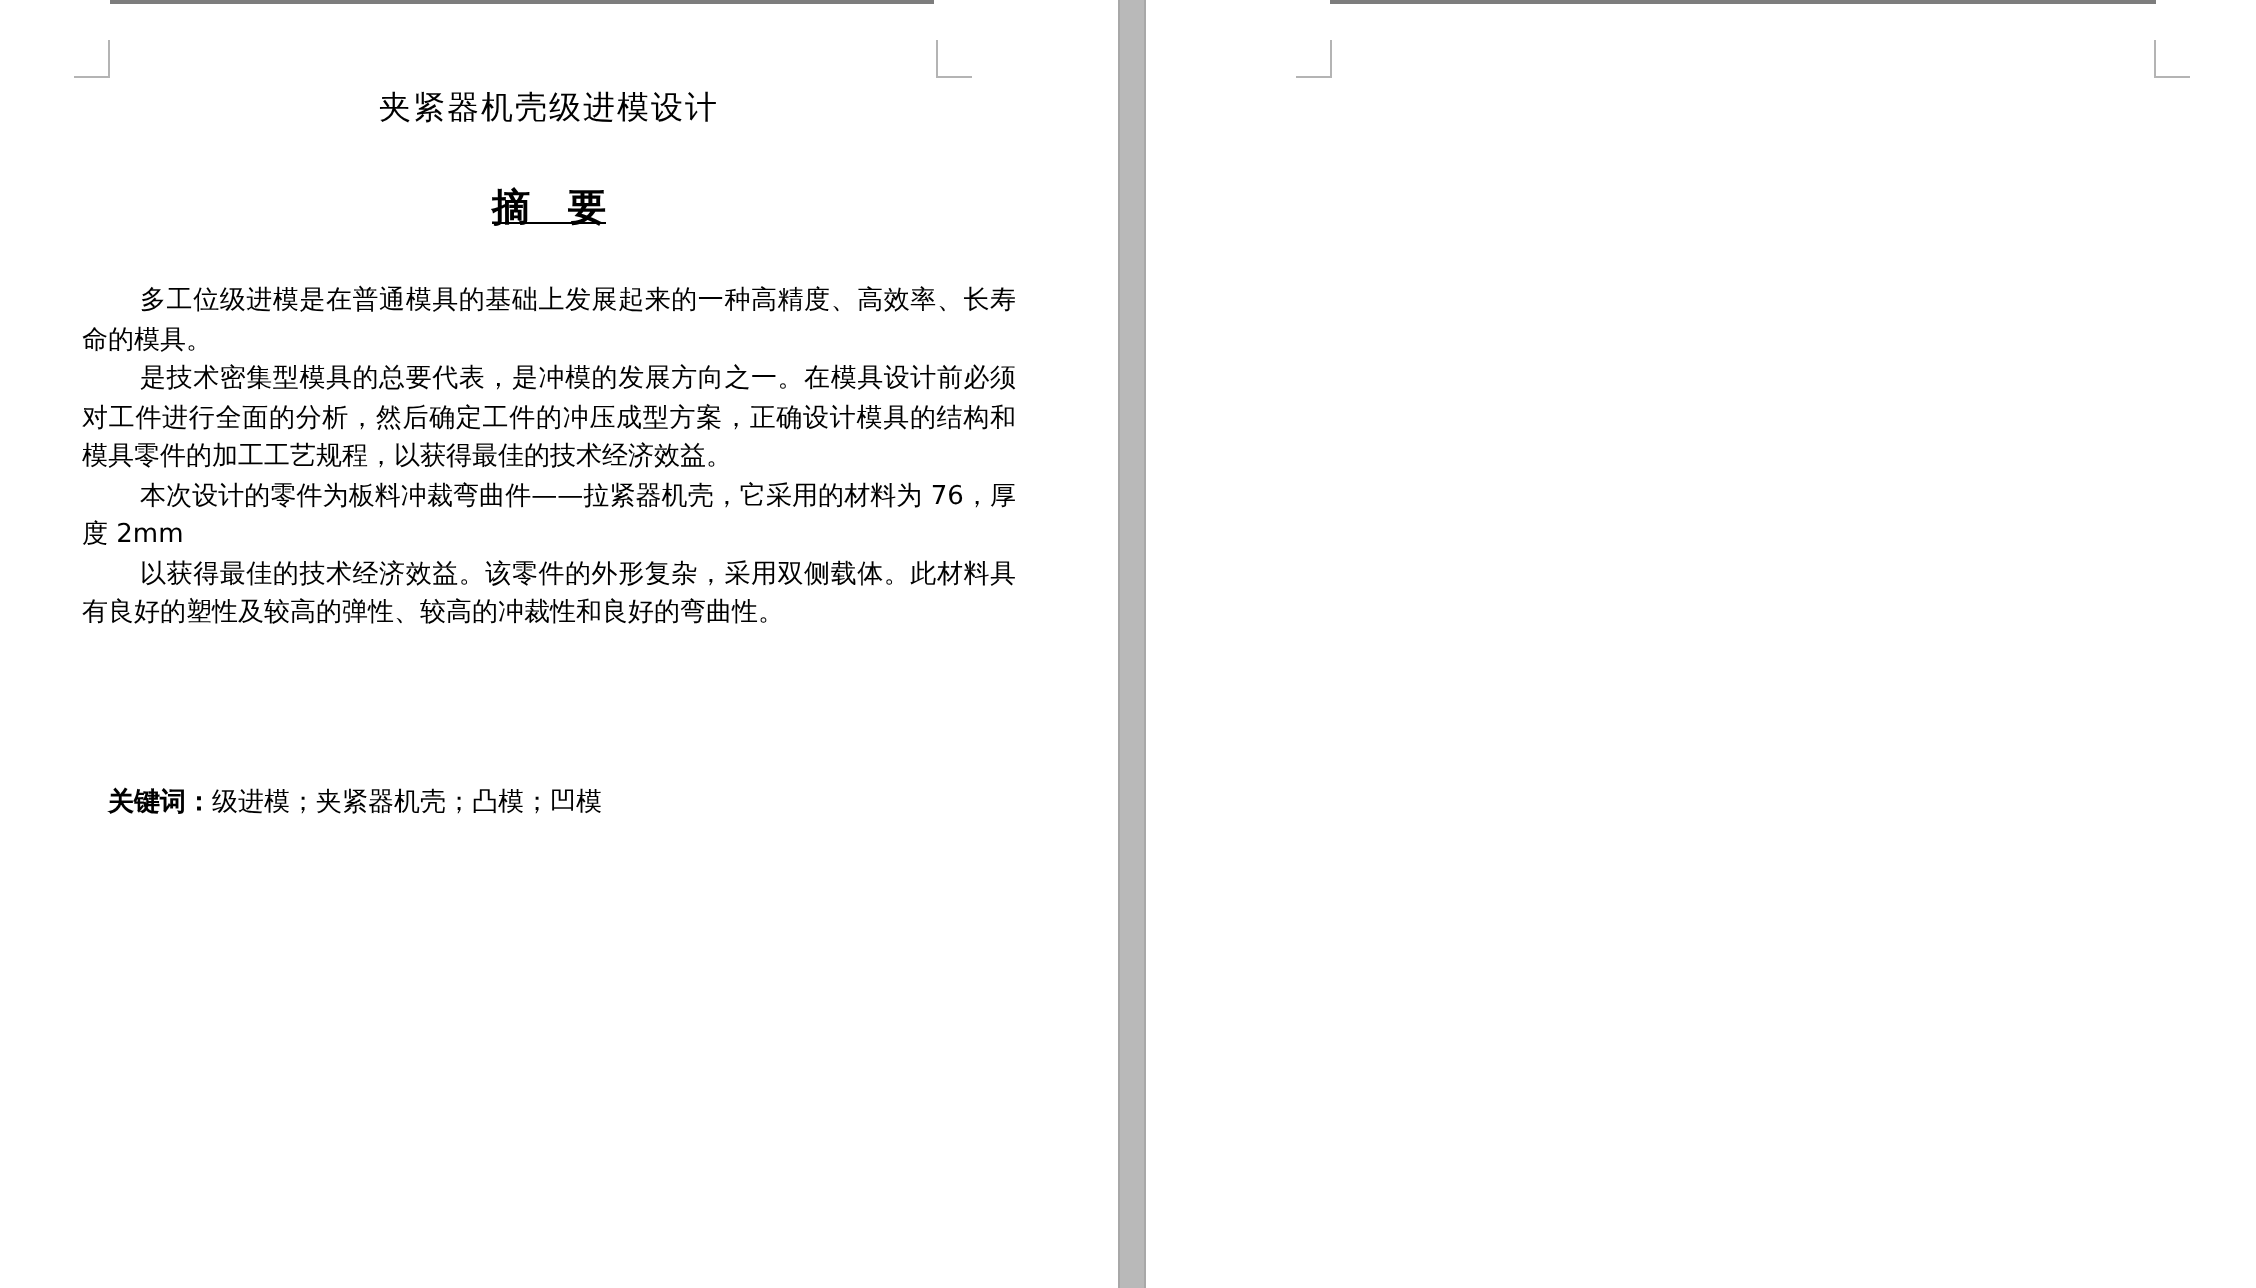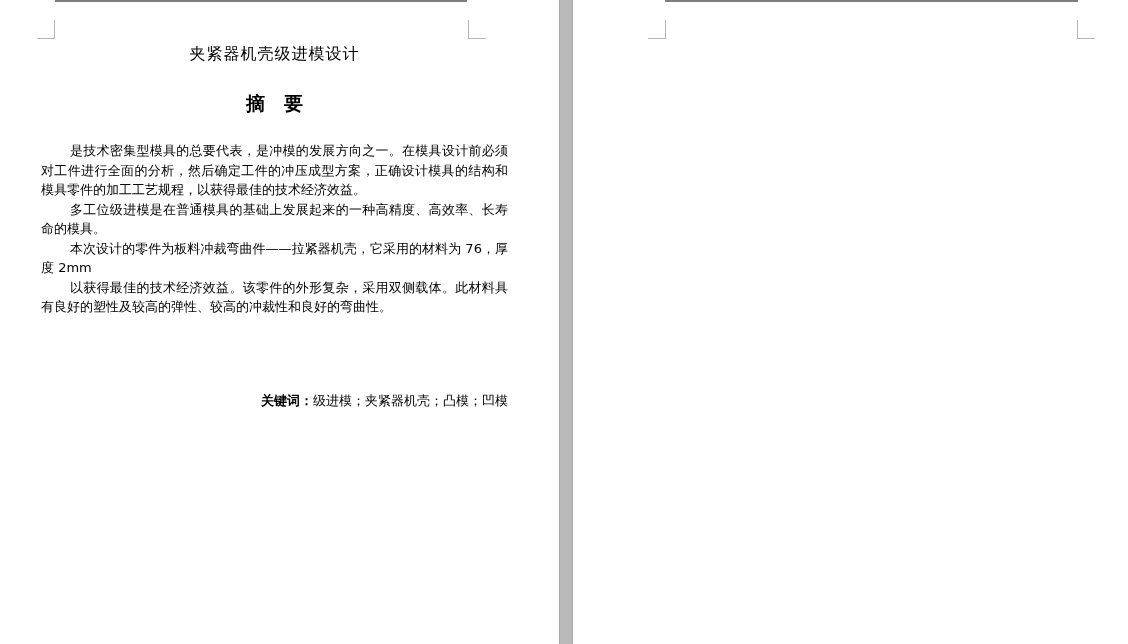--- a/index.html
+++ b/index.html
@@ -28,39 +28,39 @@
   .crop.bl { border-left:1px solid #b4b4b4;  border-bottom:1px solid #b4b4b4; } 
   .crop.l-tl { left:37px; }
   .crop.l-tr { left:468px; }
   .crop.r-tl { left:648px; }
   .crop.r-tr { left:1077px; }
 
   
   .doc-title { position:absolute; top:44px; left:41px; width:467px; text-align:center;
                font-size:16px; letter-spacing:1px; color:#000; }
   .abstract-heading { position:absolute; top:91px; left:41px; width:467px; text-align:center;
-               font-size:19px; font-weight:bold; color:#000; }
+               font-size:19px; font-weight:bold; color:#000;text-decoration:underline; }
   .abstract-body { position:absolute; top:141px; left:41px; width:467px;
                font-size:13px; line-height:19.5px; text-align:justify; color:#000; }
   .abstract-body p { text-indent:29px; }
   .keywords { position:absolute; top:392px; left:41px; width:467px;
-               font-size:13px; text-indent:13px; color:#000;text-align:right; }
+               font-size:13px; text-indent:13px; color:#000; }
   .keywords .kw-label { font-weight:bold; }
 </style>
 </head>
 <body>
 
 <div class="canvas">
 
   <div class="page page-left">
     <div class="doc-title">夹紧器机壳级进模设计</div>
     <div class="abstract-heading">摘　要</div>
     <div class="abstract-body">
+      <p>多工位级进模是在普通模具的基础上发展起来的一种高精度、高效率、长寿命的模具。</p>
       <p>是技术密集型模具的总要代表，是冲模的发展方向之一。在模具设计前必须对工件进行全面的分析，然后确定工件的冲压成型方案，正确设计模具的结构和模具零件的加工工艺规程，以获得最佳的技术经济效益。</p>
-      <p>多工位级进模是在普通模具的基础上发展起来的一种高精度、高效率、长寿命的模具。</p>
       <p>本次设计的零件为板料冲裁弯曲件——拉紧器机壳，它采用的材料为 76，厚度 2mm</p>
       <p>以获得最佳的技术经济效益。该零件的外形复杂，采用双侧载体。此材料具有良好的塑性及较高的弹性、较高的冲裁性和良好的弯曲性。</p>
     </div>
     <p class="keywords"><span class="kw-label">关键词：</span><span>级进模；夹紧器机壳；凸模；凹模</span></p>
   </div>
 
   <div class="page-gap"></div>
 
   <div class="page page-right">
     

